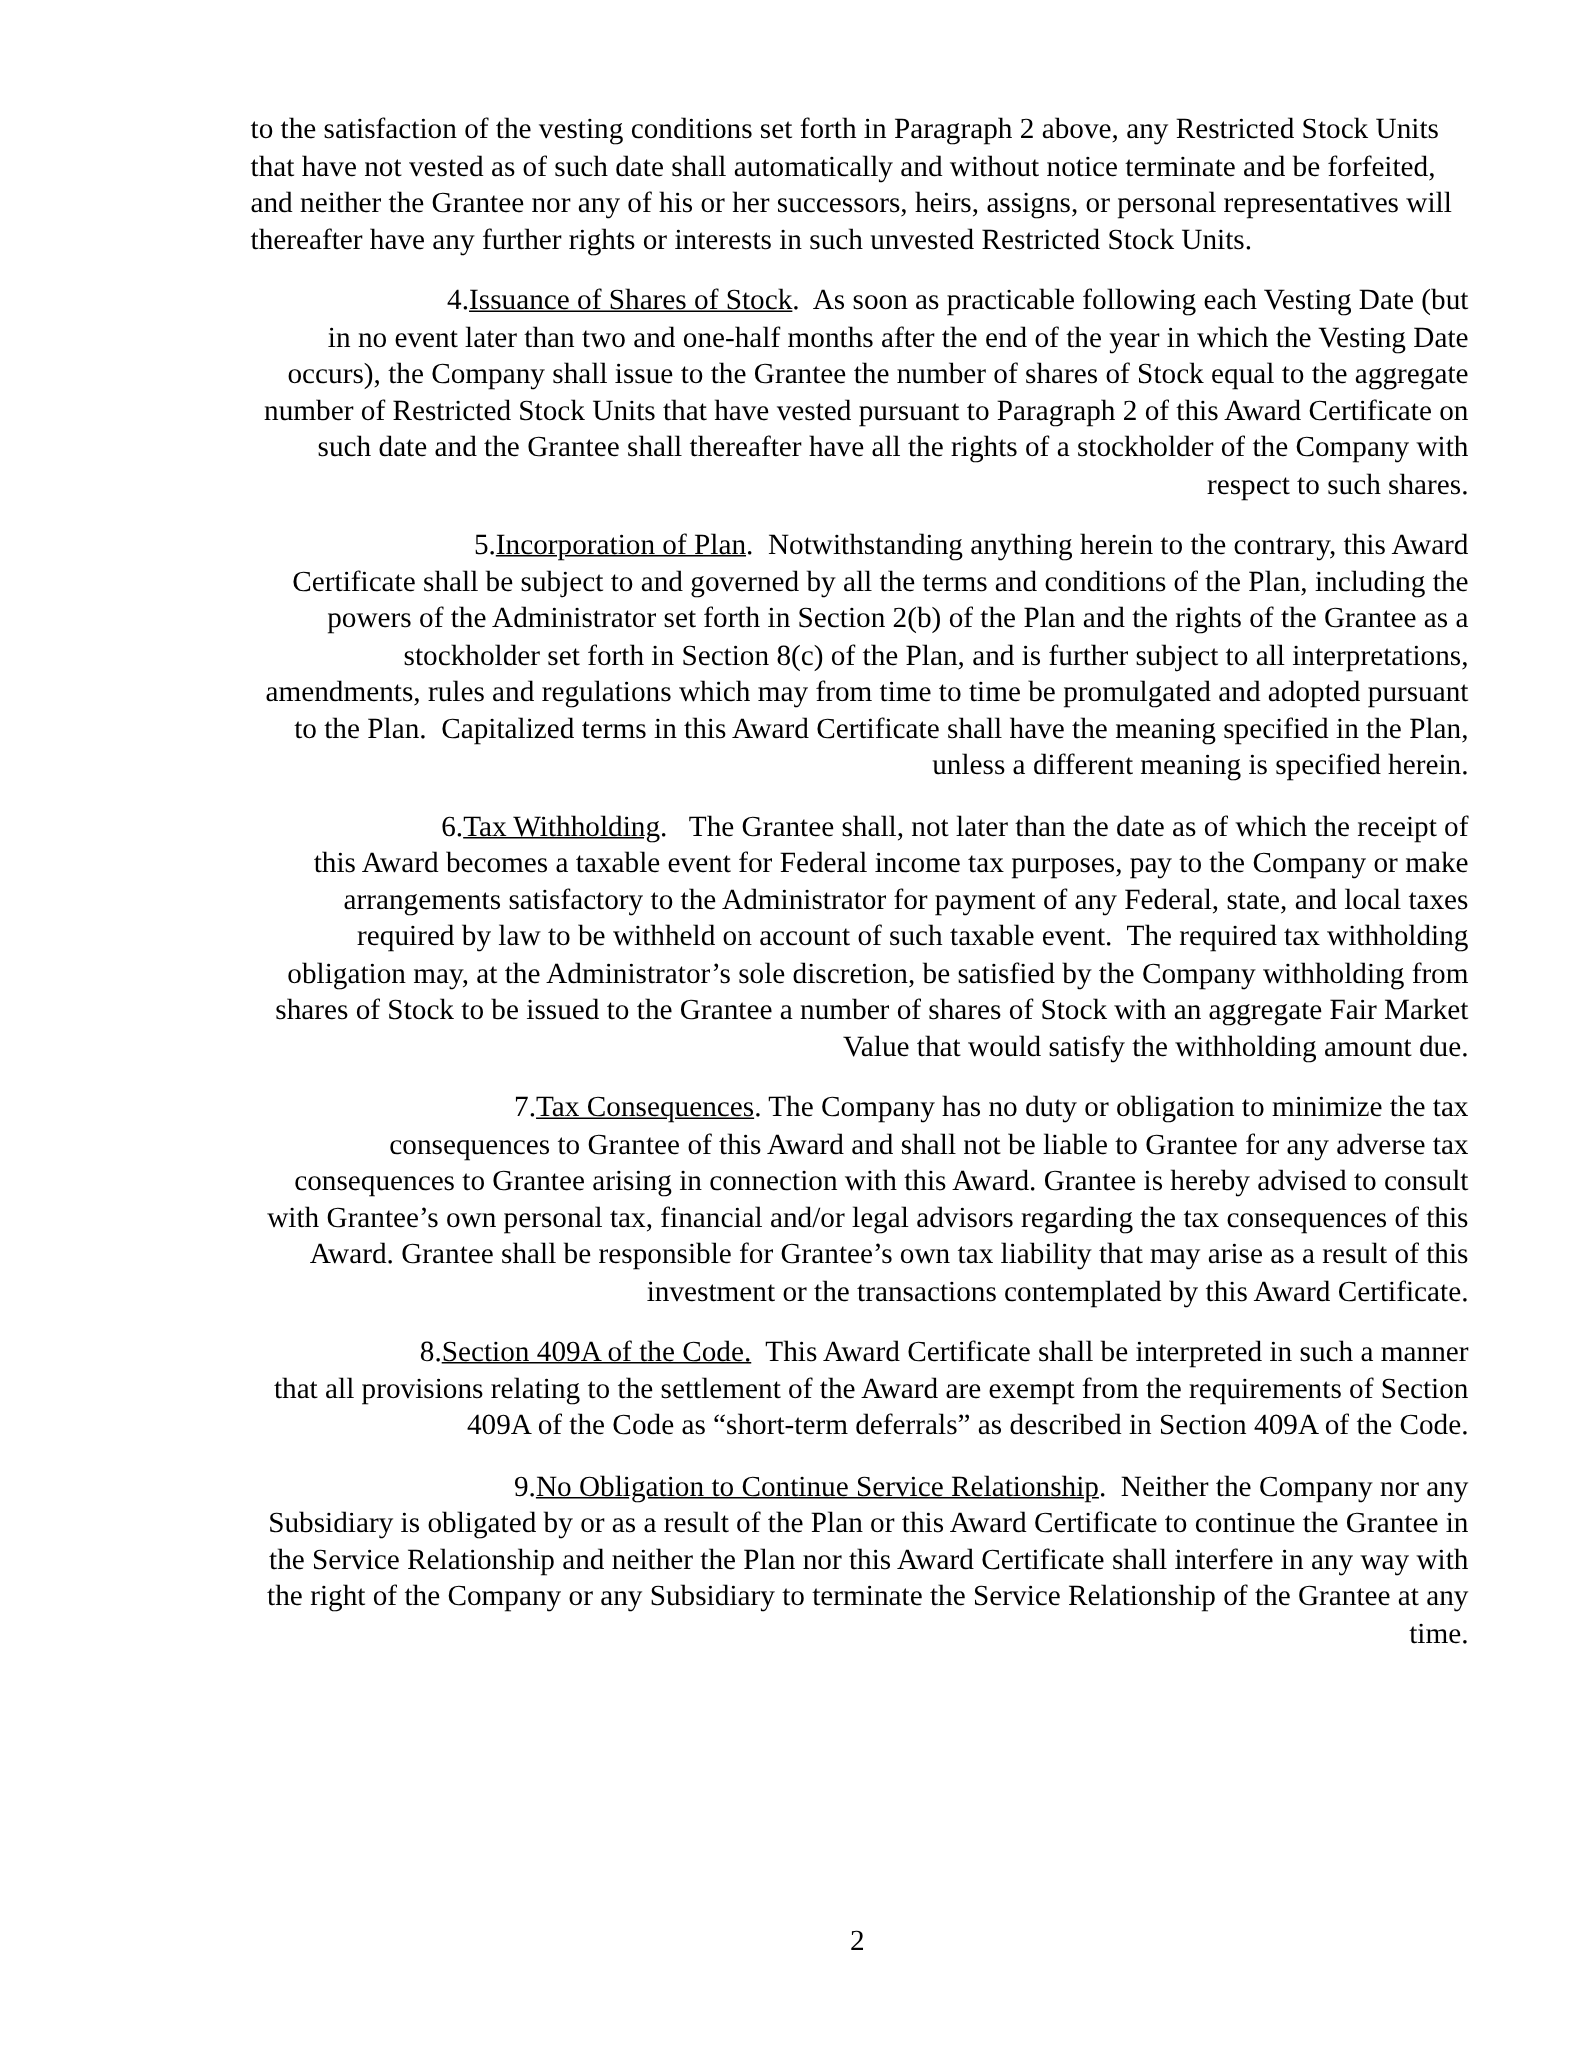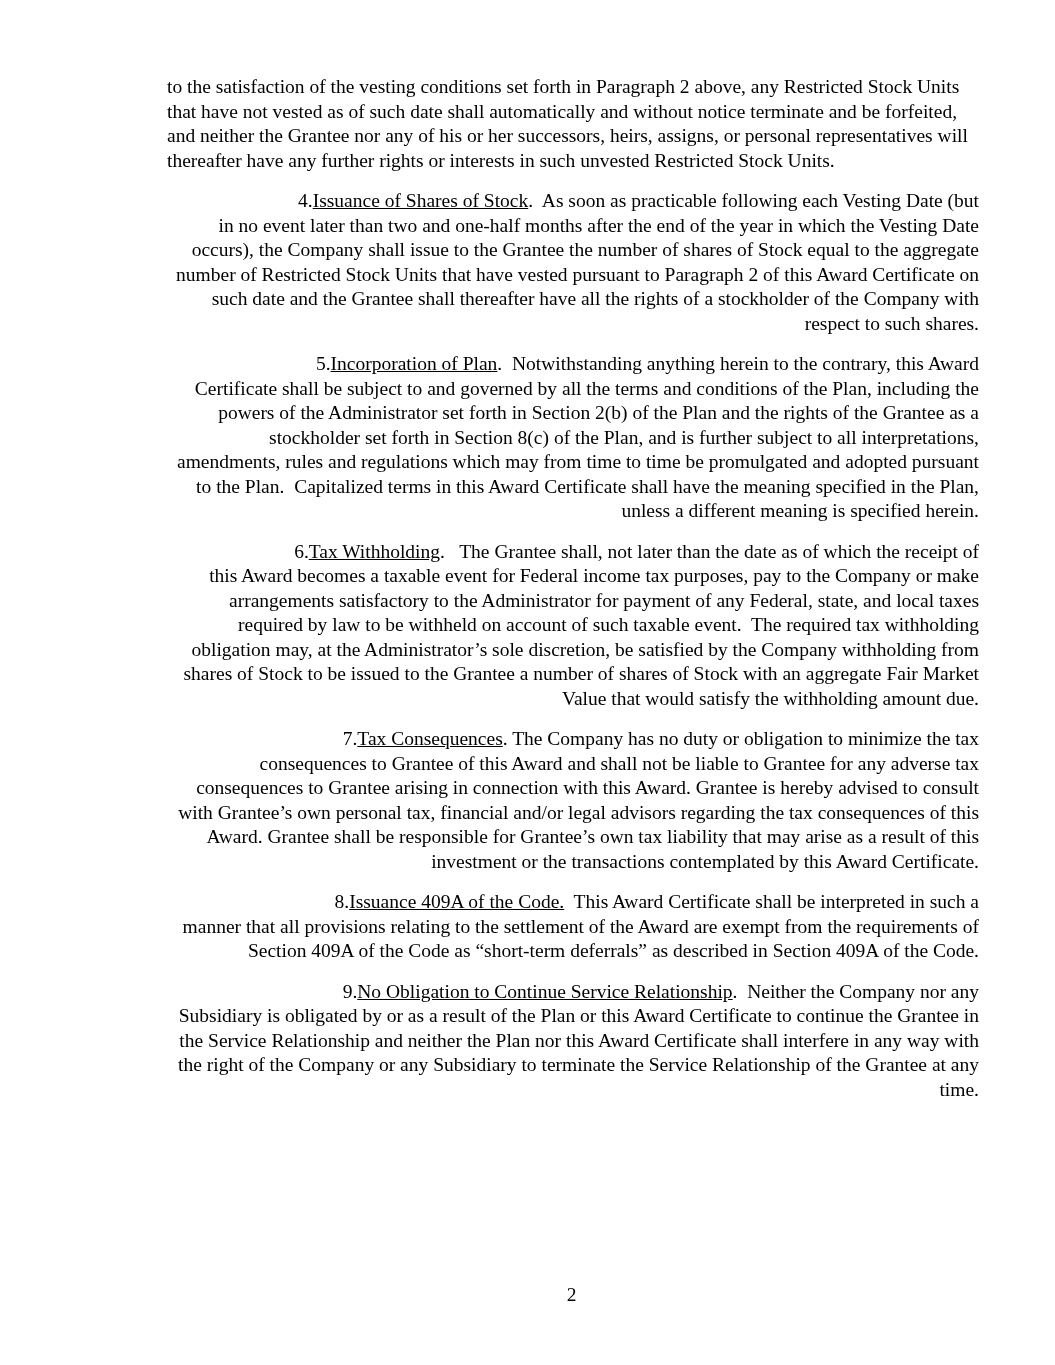--- a/index.html
+++ b/index.html
@@ -52,19 +52,19 @@
 </head>
 <body>
 
 <div class="page">
   <div class="content" id="doc-body">
       <p class="para"><span>to the satisfaction of the vesting conditions set forth in Paragraph 2 above, any Restricted Stock Units that have not vested as of such date shall automatically and without notice terminate and be forfeited, and neither the Grantee nor any of his or her successors, heirs, assigns, or personal representatives will thereafter have any further rights or interests in such unvested Restricted Stock Units.</span></p>
       <p class="para indented"><span class="num">4.</span><span class="heading">Issuance of Shares of Stock</span><span>.  </span><span>As soon as practicable following each Vesting Date (but in no event later than two and one-half months after the end of the year in which the Vesting Date occurs), the Company shall issue to the Grantee the number of shares of Stock equal to the aggregate number of Restricted Stock Units that have vested pursuant to Paragraph 2 of this Award Certificate on such date and the Grantee shall thereafter have all the rights of a stockholder of the Company with respect to such shares.</span></p>
       <p class="para indented"><span class="num">5.</span><span class="heading">Incorporation of Plan</span><span>.  </span><span>Notwithstanding anything herein to the contrary, this Award Certificate shall be subject to and governed by all the terms and conditions of the Plan, including the powers of the Administrator set forth in Section 2(b) of the Plan and the rights of the Grantee as a stockholder set forth in Section 8(c) of the Plan, and is further subject to all interpretations, amendments, rules and regulations which may from time to time be promulgated and adopted pursuant to the Plan.  Capitalized terms in this Award Certificate shall have the meaning specified in the Plan, unless a different meaning is specified herein.</span></p>
       <p class="para indented"><span class="num">6.</span><span class="heading">Tax Withholding</span><span>.   </span><span>The Grantee shall, not later than the date as of which the receipt of this Award becomes a taxable event for Federal income tax purposes, pay to the Company or make arrangements satisfactory to the Administrator for payment of any Federal, state, and local taxes required by law to be withheld on account of such taxable event.  The required tax withholding obligation may, at the Administrator’s sole discretion, be satisfied by the Company withholding from shares of Stock to be issued to the Grantee a number of shares of Stock with an aggregate Fair Market Value that would satisfy the withholding amount due.</span></p>
       <p class="para indented"><span class="num">7.</span><span class="heading">Tax Consequences</span><span>. </span><span>The Company has no duty or obligation to minimize the tax consequences to Grantee of this Award and shall not be liable to Grantee for any adverse tax consequences to Grantee arising in connection with this Award. Grantee is hereby advised to consult with Grantee’s own personal tax, financial and/or legal advisors regarding the tax consequences of this Award. Grantee shall be responsible for Grantee’s own tax liability that may arise as a result of this investment or the transactions contemplated by this Award Certificate.</span></p>
-      <p class="para indented"><span class="num">8.</span><span class="heading">Issuance 409A of the Code.</span><span>  </span><span>This Award Certificate shall be interpreted in such a manner that all provisions relating to the settlement of the Award are exempt from the requirements of Section 409A of the Code as “short-term deferrals” as described in Section 409A of the Code.</span></p>
+      <p class="para indented"><span class="num">8.</span><span class="heading">Section 409A of the Code.</span><span>  </span><span>This Award Certificate shall be interpreted in such a manner that all provisions relating to the settlement of the Award are exempt from the requirements of Section 409A of the Code as “short-term deferrals” as described in Section 409A of the Code.</span></p>
       <p class="para indented"><span class="num">9.</span><span class="heading">No Obligation to Continue Service Relationship</span><span>.  </span><span>Neither the Company nor any Subsidiary is obligated by or as a result of the Plan or this Award Certificate to continue the Grantee in the Service Relationship and neither the Plan nor this Award Certificate shall interfere in any way with the right of the Company or any Subsidiary to terminate the Service Relationship of the Grantee at any time.</span></p>
     </div>
   <div class="footer">
     <span>2</span>
   </div>
 </div>
 
 </body></html>

